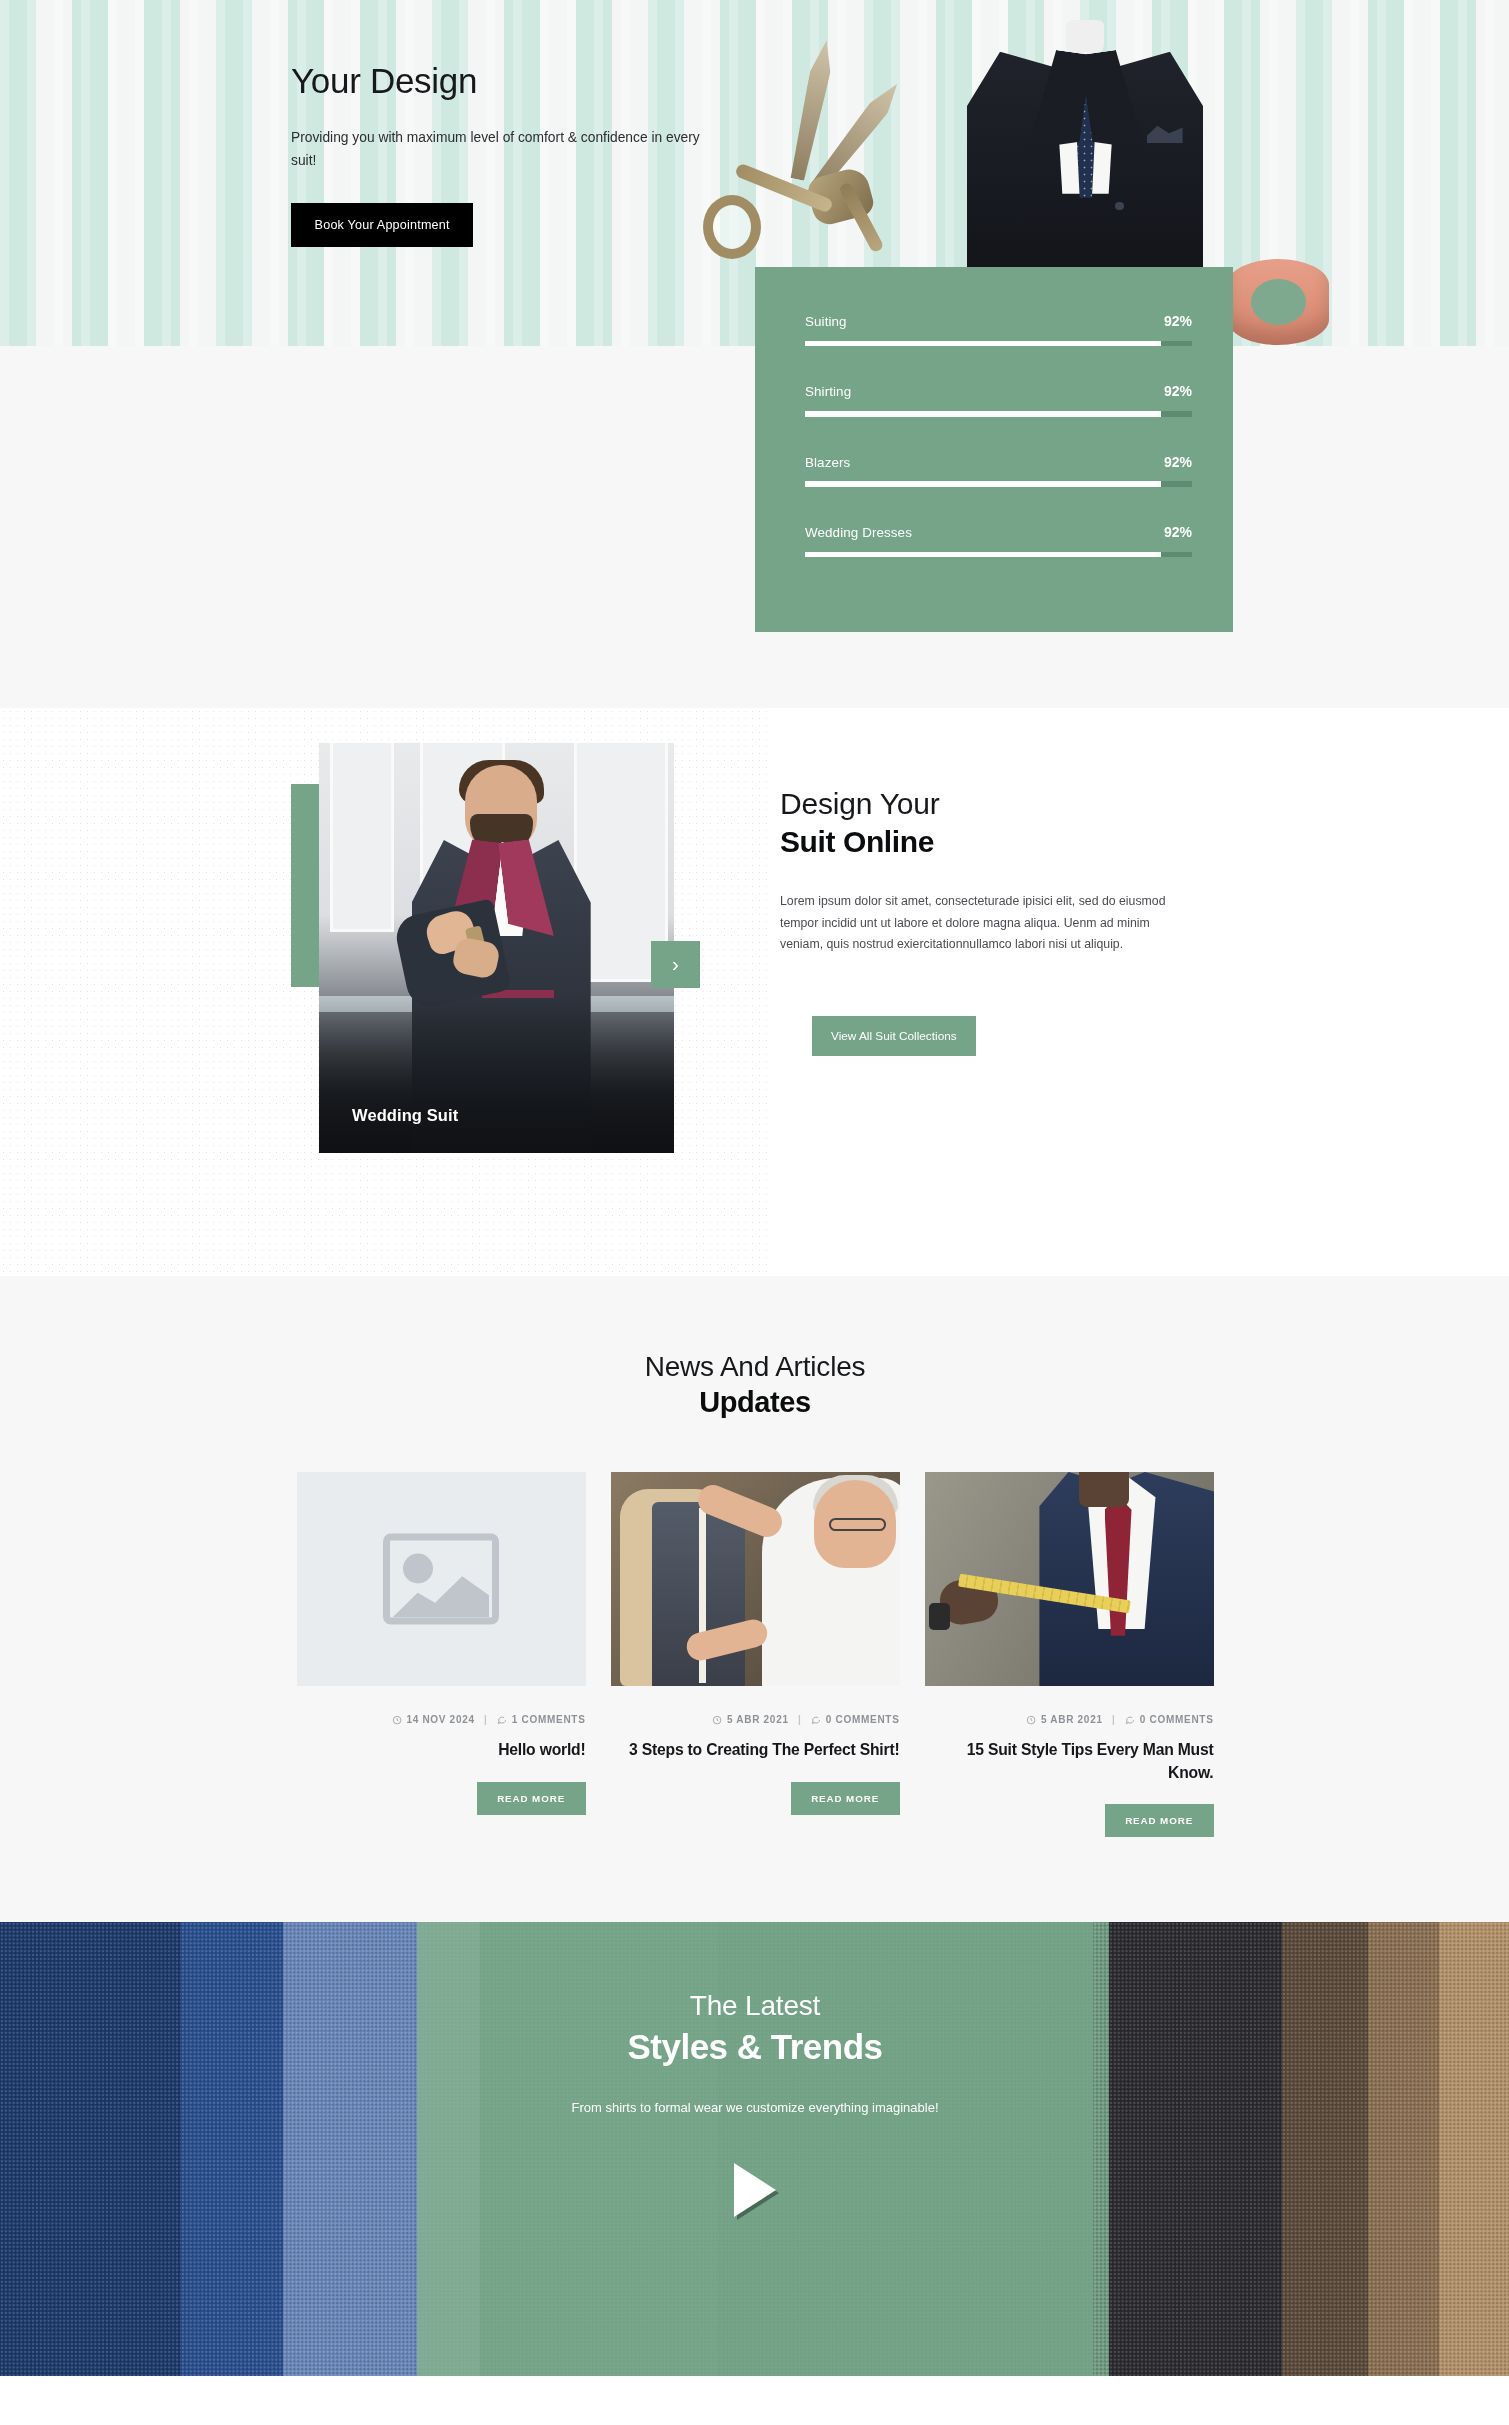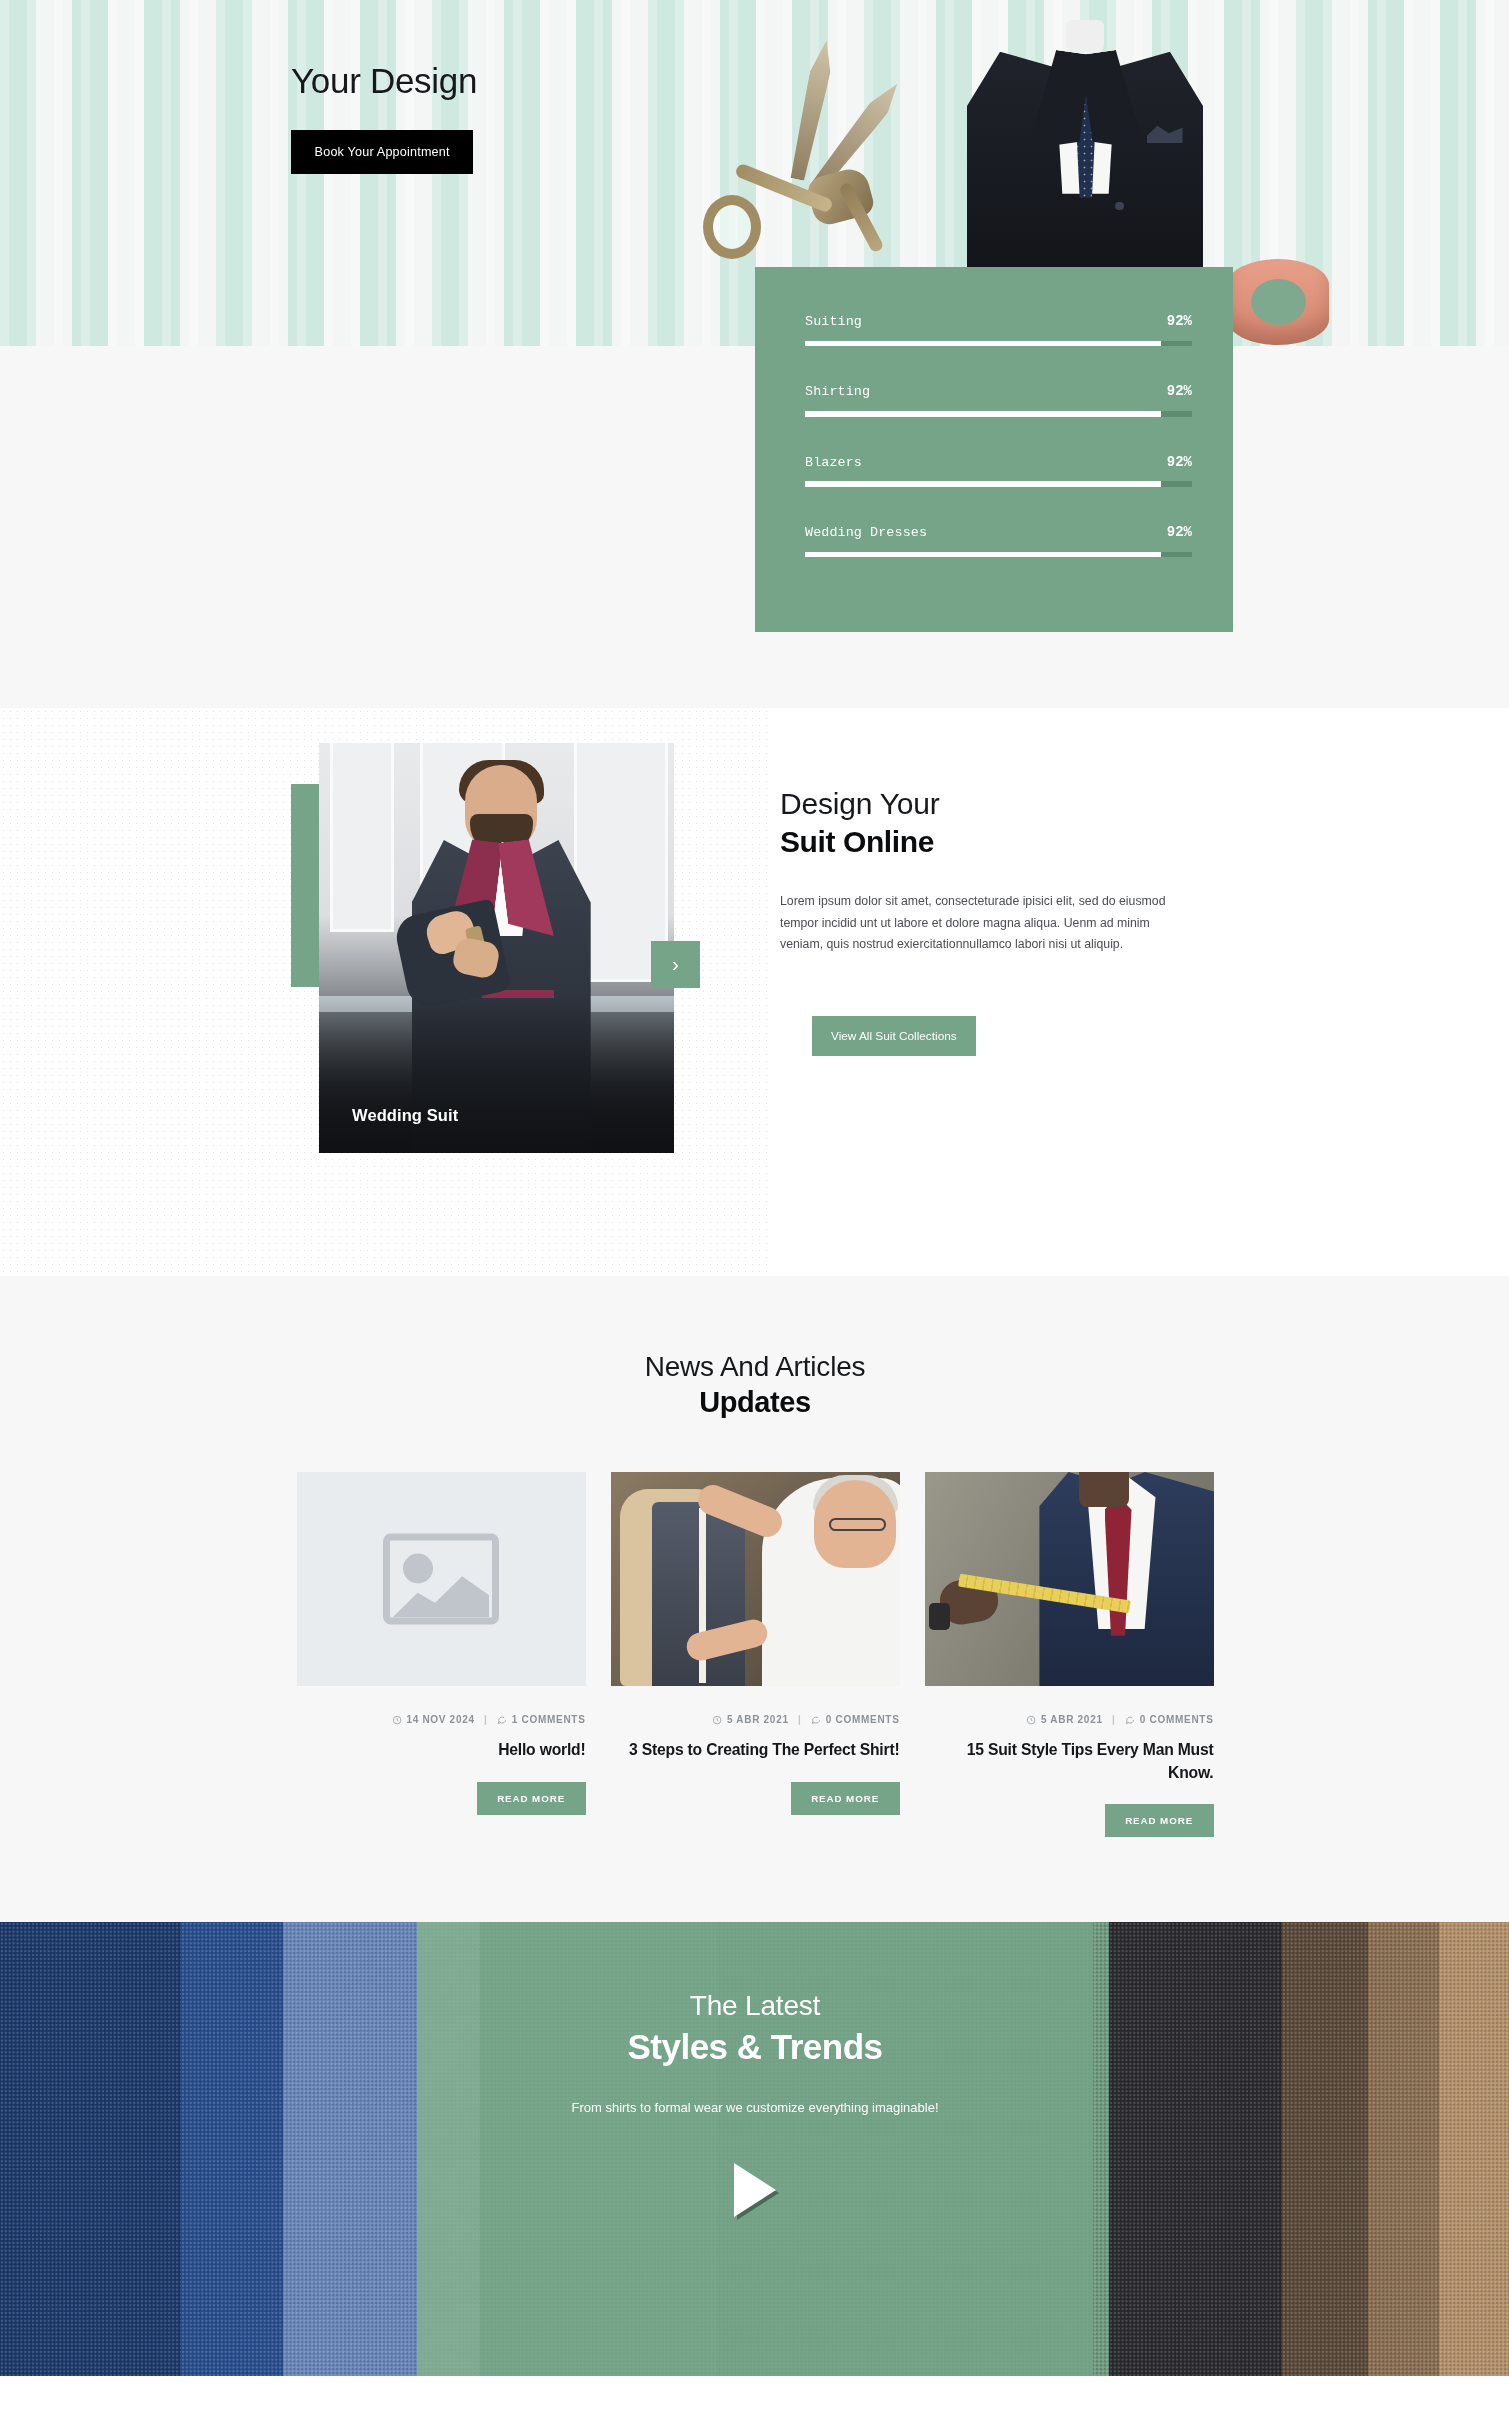--- a/index.html
+++ b/index.html
@@ -81,21 +81,21 @@
   .headline{ font-size:35px; font-weight:800; letter-spacing:-0.5px; color:#0b0c0e; line-height:1.12; margin-top:3.1px; }
   .hero-sub{ margin-top:27px; font-size:13.8px; line-height:1.65; color:#2b2d31; font-weight:400; }
   .btn-dark{
     display:inline-block; margin-top:30px; background:#000; color:#fff;
     font-size:12.6px; padding:15px 23.6px; text-decoration:none; letter-spacing:0.2px;
   }
 
   
   .skills-card{
     position:absolute; left:755px; top:267px; width:478px; height:365px;
-    background:#75a488; padding:46px 41px 0 50px; z-index:6;font-family:Liberation Mono, monospace;
+    background:#75a488; padding:46px 41px 0 50px; z-index:6;
   }
   .skill{ margin-bottom:37px; }
   .skill-head{ display:flex; justify-content:space-between; align-items:flex-end; }
   .skill-name{ color:#fff; font-size:13.4px; font-weight:500; letter-spacing:0.1px; }
   .skill-pct{ color:#fff; font-size:14px; font-weight:600; }
   .skill-track{ margin-top:11.8px; height:5.5px; background:#5f8b72; position:relative; }
   .skill-fill{ position:absolute; left:0; top:0; height:100%; background:#fff; }
 
   
   .skills-section{ position:relative; background:#f7f7f7; height:362px; }
@@ -268,20 +268,21 @@
       <div class="suit-collar-l"></div>
       <div class="suit-collar-r"></div>
       <div class="suit-pocket"></div>
       <div class="suit-btn"></div>
     </div>
     <div class="spool"></div>
 
     <div class="hero-inner">
       <div class="hero-copy">
         <div class="eyebrow">Your Design</div>
+        <p class="hero-sub">Providing you with maximum level of comfort &amp; confidence in every suit!</p>
         <a class="btn-dark" href="#">Book Your Appointment</a>
       </div>
     </div>
   </section>
 
   <section class="skills-section">
     <div class="skills-copy">
       <div class="sec-eyebrow">Our Skills</div>
       <h2 class="sec-title">Tailoring Is An Art</h2>
       <p class="sec-body">Lorem ipsum dolor sit amet, consecteturade ipisicing elit, sed do eiusmod tempor incidid unt ut labore etin dolore magna aliqua. Uenmad minim veniam, quisy nostrud exiercitation.</p>

